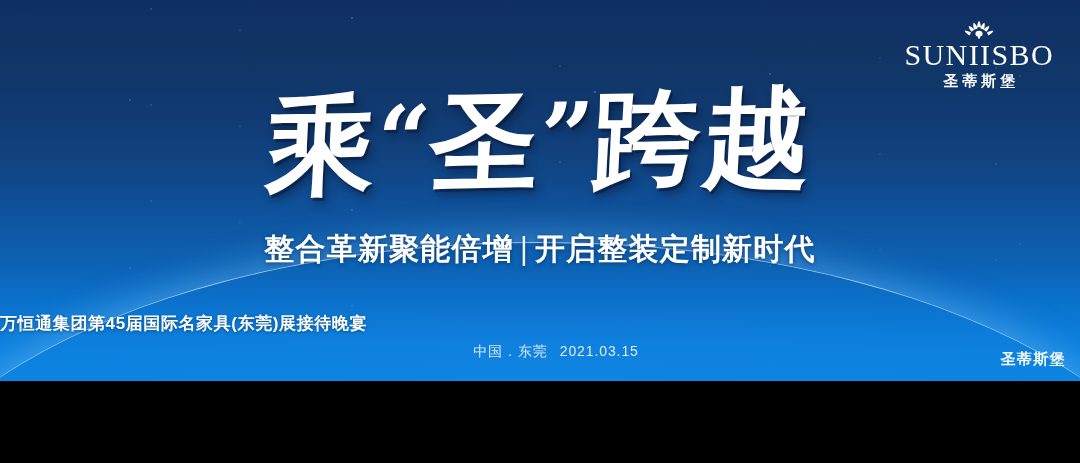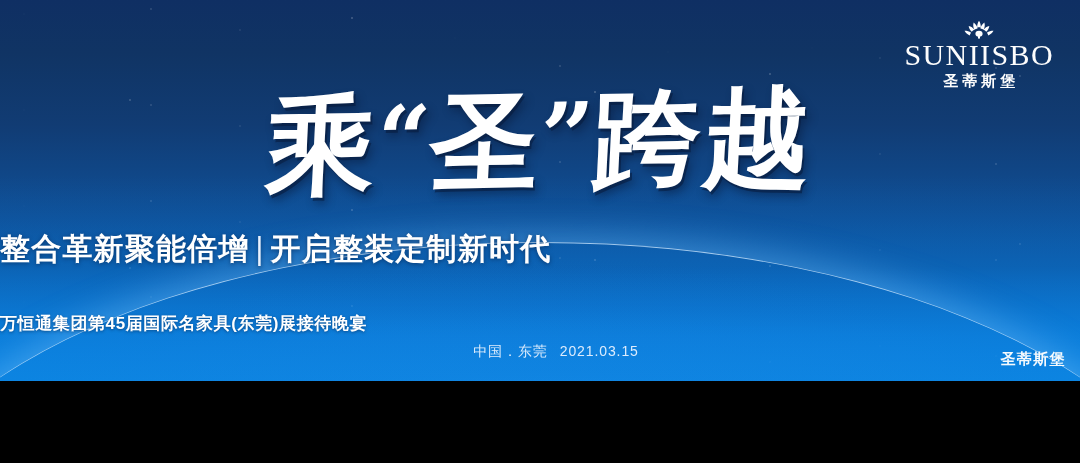--- a/index.html
+++ b/index.html
@@ -168,21 +168,21 @@
     vertical-align: 10px;
     letter-spacing: 0;
   }
 
   
   .subtitle {
     position: absolute;
     top: 229px;
     left: 0;
     width: 100%;
-    text-align: left;
+    text-align: center;
     color: #ffffff;
     font-size: 30px;
     font-weight: 700;
     letter-spacing: 1.2px;
     white-space: nowrap;
     text-shadow: 0 1px 4px rgba(5,25,60,.55);
   }
   .subtitle .sep {
     display: inline-block;
     margin: 0 6px;

